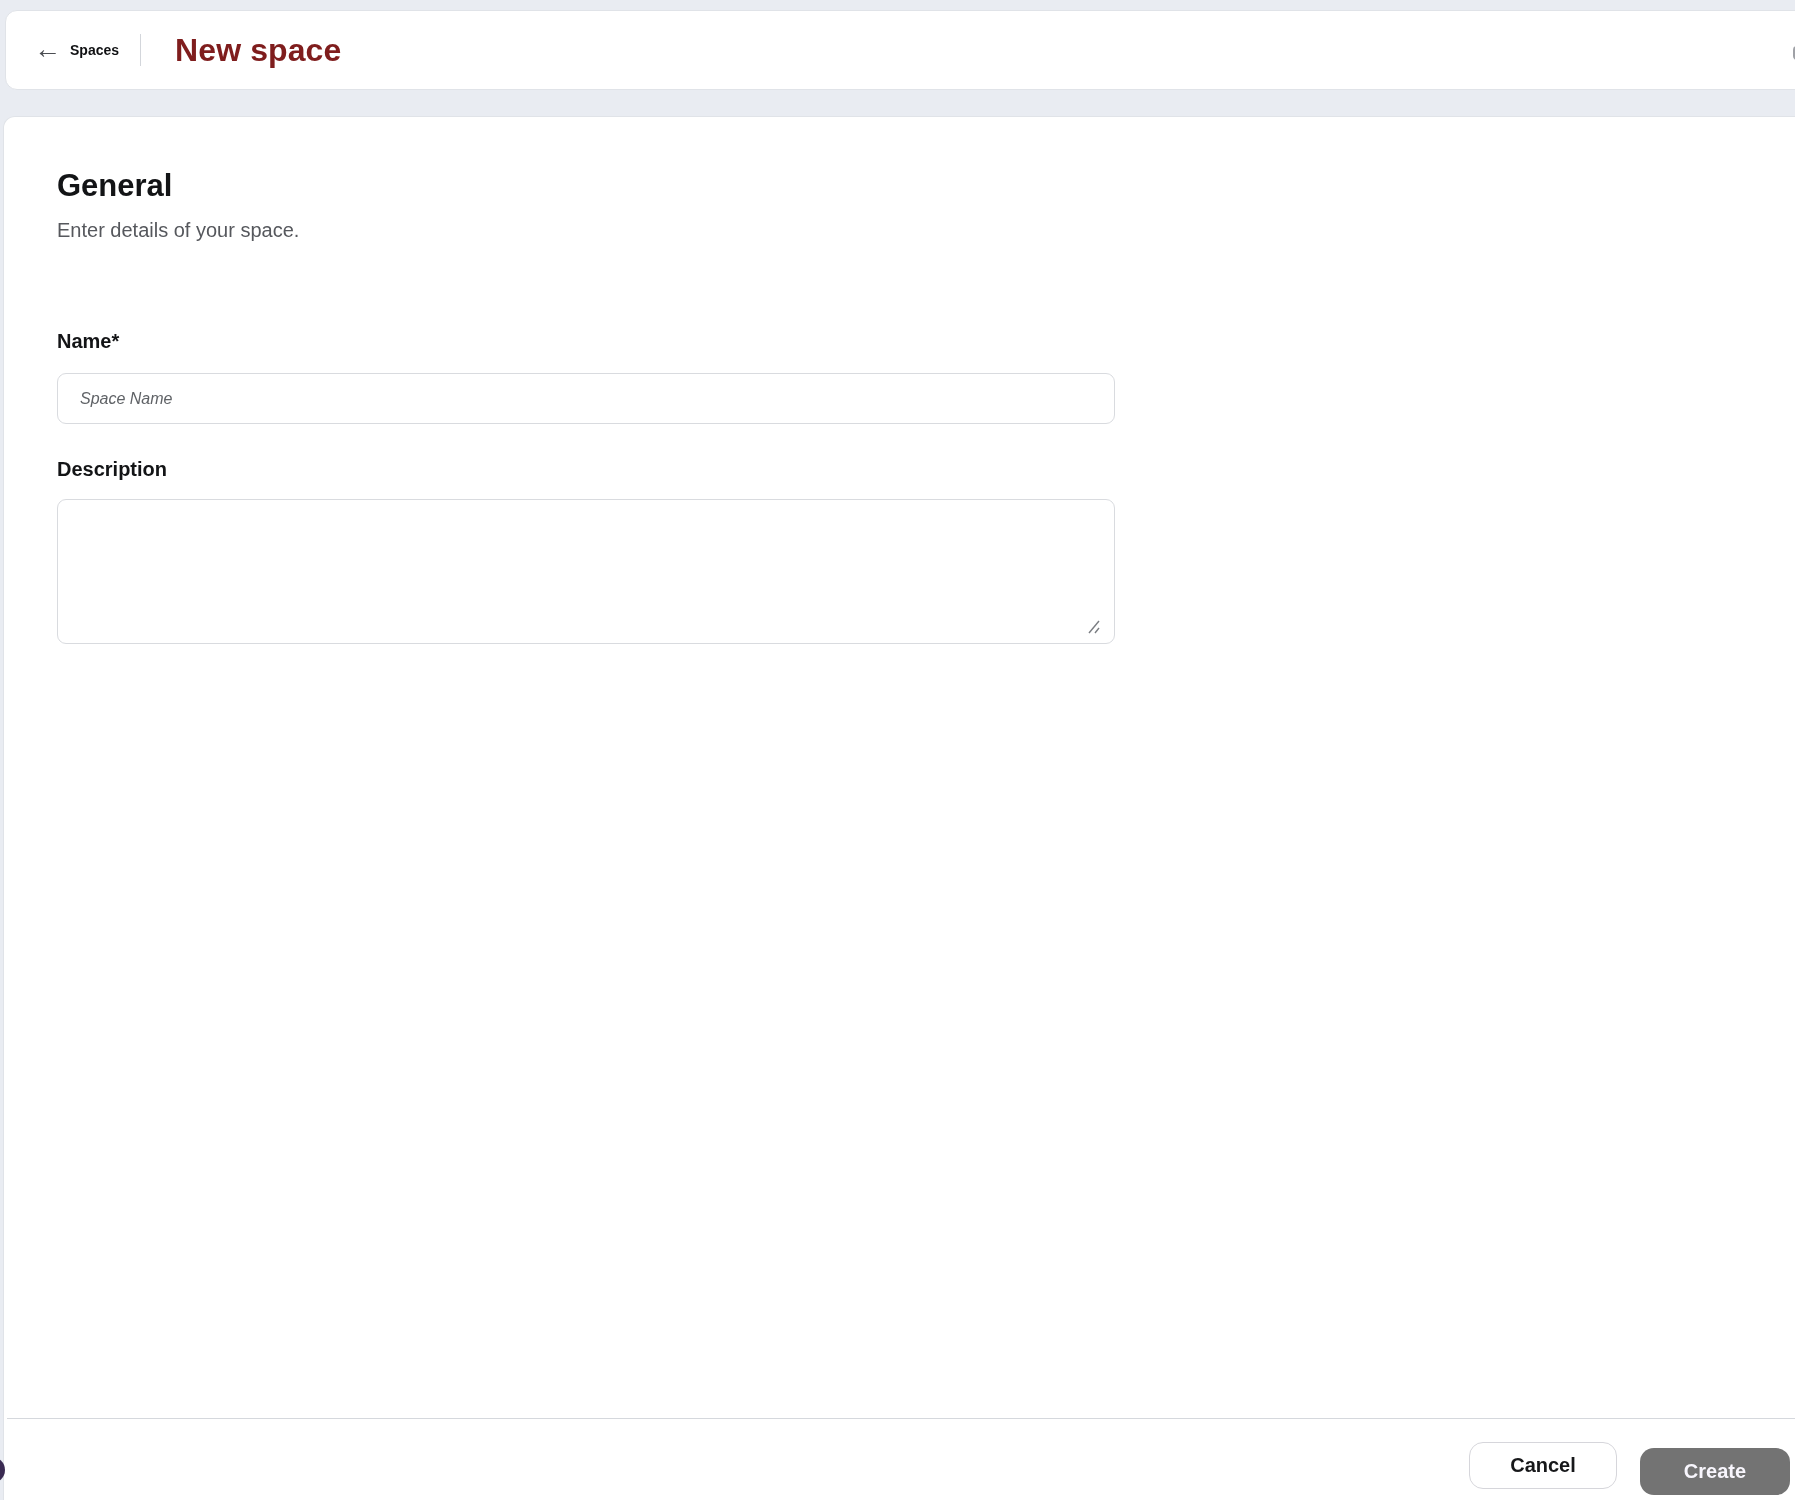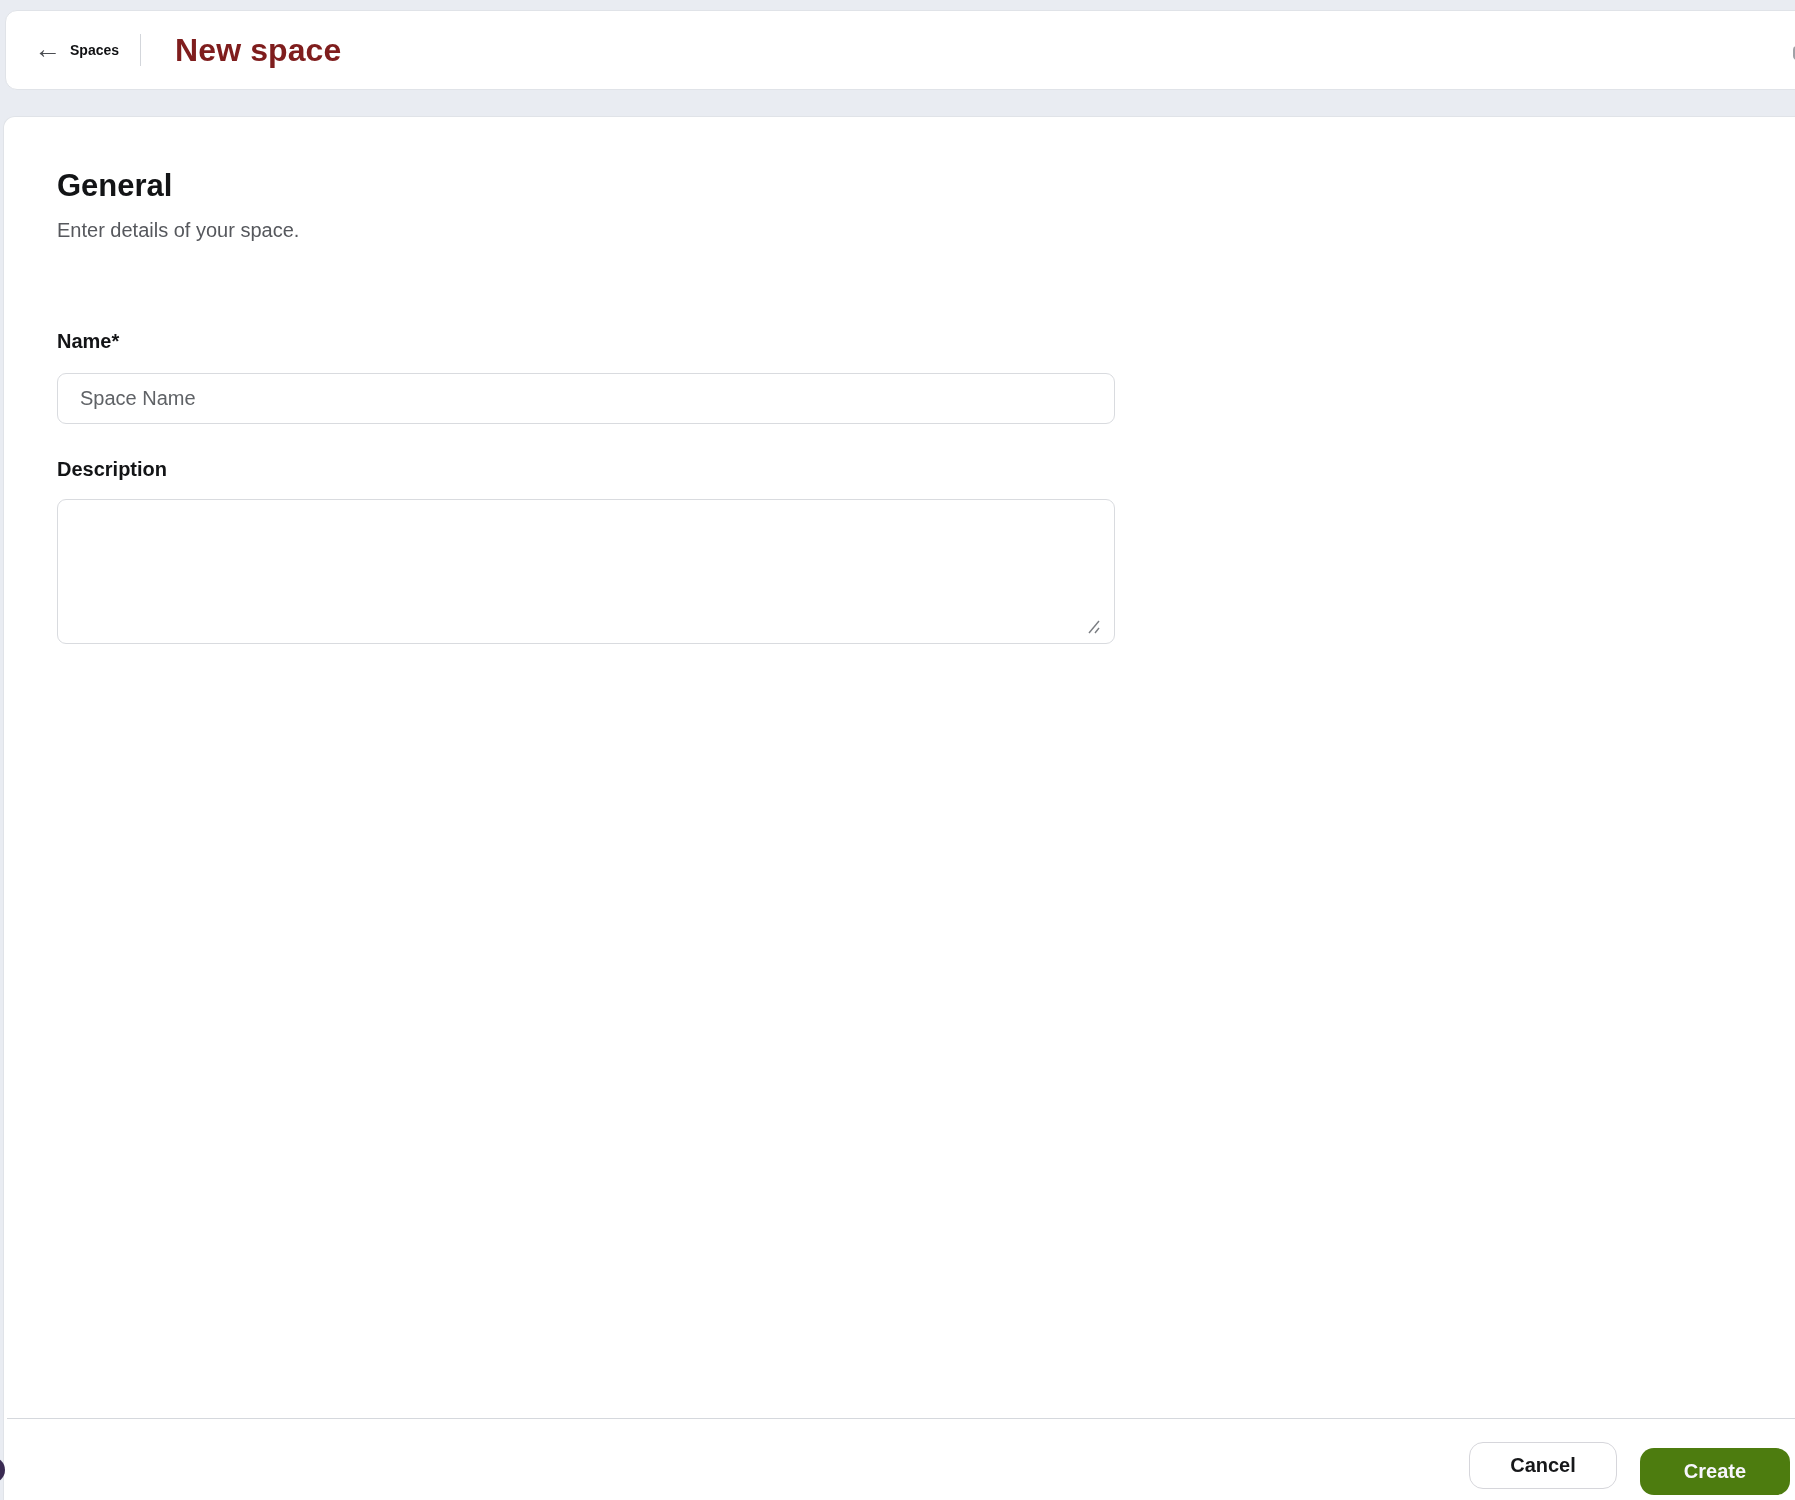--- a/index.html
+++ b/index.html
@@ -68,25 +68,26 @@
   .field-label {
     display: block;
     font-size: 20px; font-weight: 700; color: #131416;
   }
   .text-input {
     margin-top: 20px;
     width: 1058px; height: 51px;
     border: 1px solid #d9dbdf;
     border-radius: 9px;
     padding: 0 22px;
-    font-size: 20px;
+    font-size: 16px;
     font-family: inherit;
     color: #17181a;
     outline: none;
     display: block;
+    font-style: italic;
   }
   .text-input::placeholder { color: #5f6266; opacity: 1; }
   .field-group-desc { margin-top: 34px; }
   .textarea-wrap {
     position: relative;
     margin-top: 18px;
     width: 1058px;
   }
   .desc-textarea {
     width: 1058px; height: 145px;
@@ -132,21 +133,21 @@
     justify-content: center;
   }
   .btn-cancel {
     width: 148px;
     background: #ffffff;
     border: 1px solid #d6d6db;
     color: #17181a;
   }
   .btn-create {
     width: 150px;
-    background: #4d7c0f;
+    background: #737373;
     border: none;
     color: #f8f6fd;
     cursor: default;
     margin-top: 12px;
   }
 
   
   .widget-bubble {
     position: absolute;
     left: -21px; bottom: 17px;

